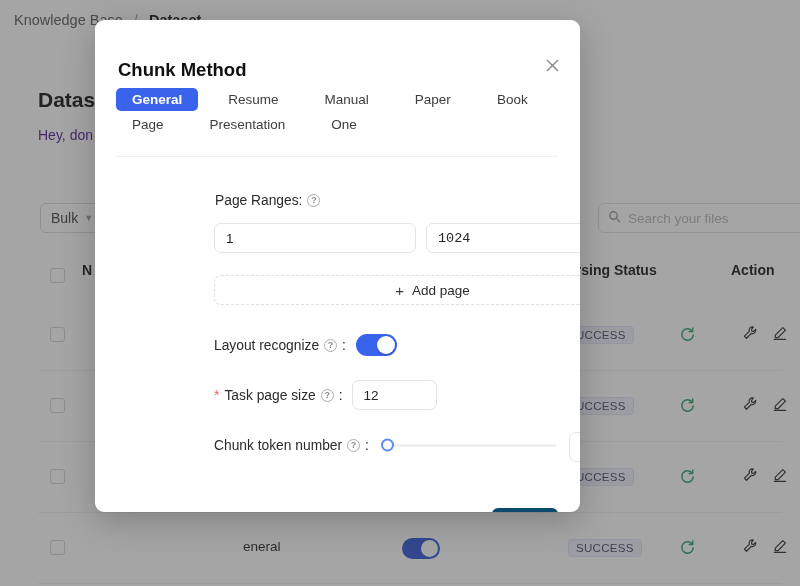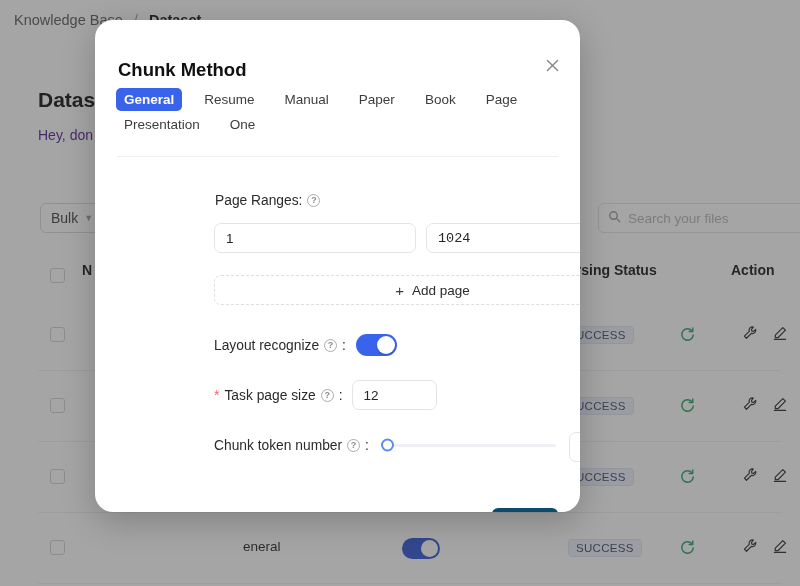--- a/index.html
+++ b/index.html
@@ -109,21 +109,21 @@
     position: absolute; inset: 0;
     background: rgba(55,55,55,0.45);
   }
 
   
   #modal {
     position: absolute;
     left: 95px; top: 20px;
     width: 485px; height: 492px;
     background: #ffffff;
-    border-radius: 18px;
+    border-radius: 9px;
     box-shadow: 0 9px 34px rgba(0,0,0,0.22);
     overflow: hidden;
   }
 
   .modal-title {
     position: absolute; left: 23px; top: 39px;
     font-size: 18.5px; font-weight: 700; color: #101010;
   }
   .modal-close {
     position: absolute; right: 17px; top: 34px;
@@ -133,21 +133,21 @@
   }
 
   .tabs {
     position: absolute; left: 21px; top: 68px; right: 22px;
     display: flex; flex-wrap: wrap;
     column-gap: 14px; row-gap: 2px;
     align-items: center;
   }
   .tab {
     font-size: 13.5px; color: #3d3d3d;
-    padding: 4px 8px; border-radius: 5px;
+    padding: 4px 16px; border-radius: 5px;
     white-space: nowrap; cursor: pointer;
   }
   .tab.is-active {
     background: #3a63ec; color: #ffffff; font-weight: 600;
   }
 
   .divider {
     position: absolute; left: 22px; right: 22px; top: 136px;
     height: 1px; background: #eeeff2;
   }

